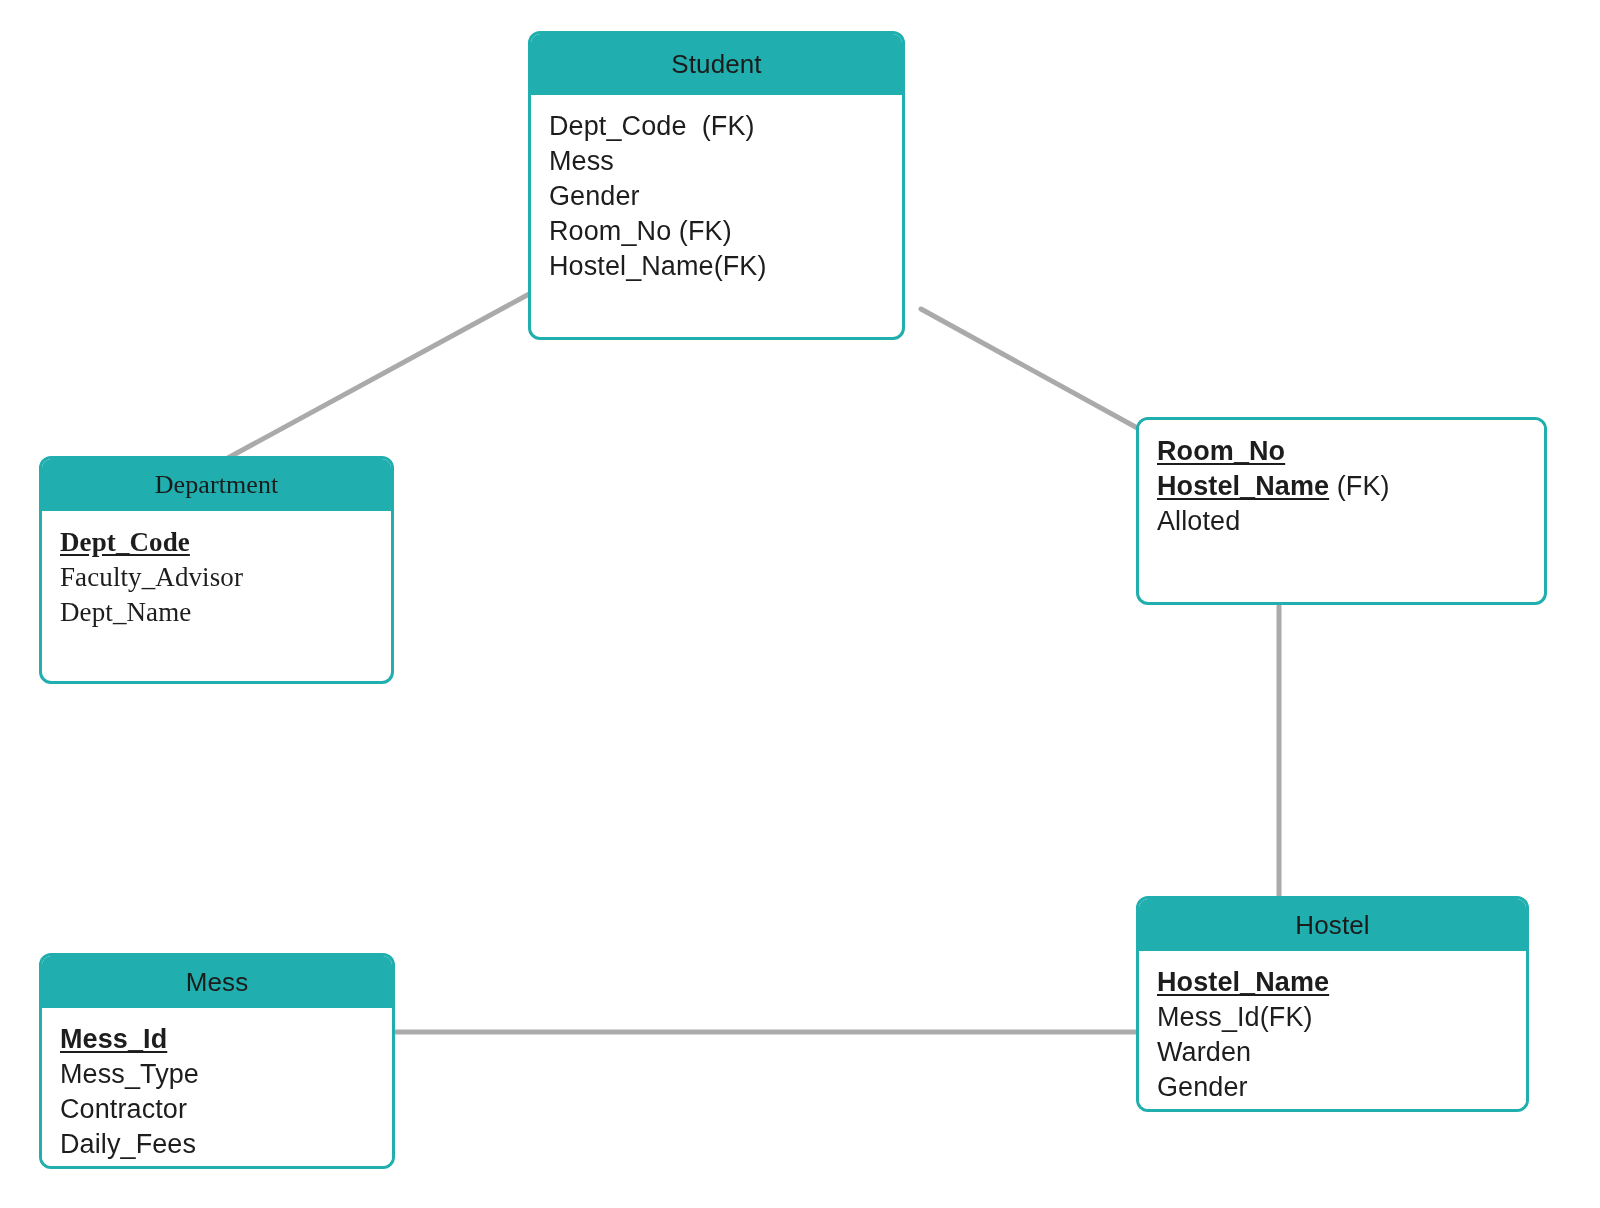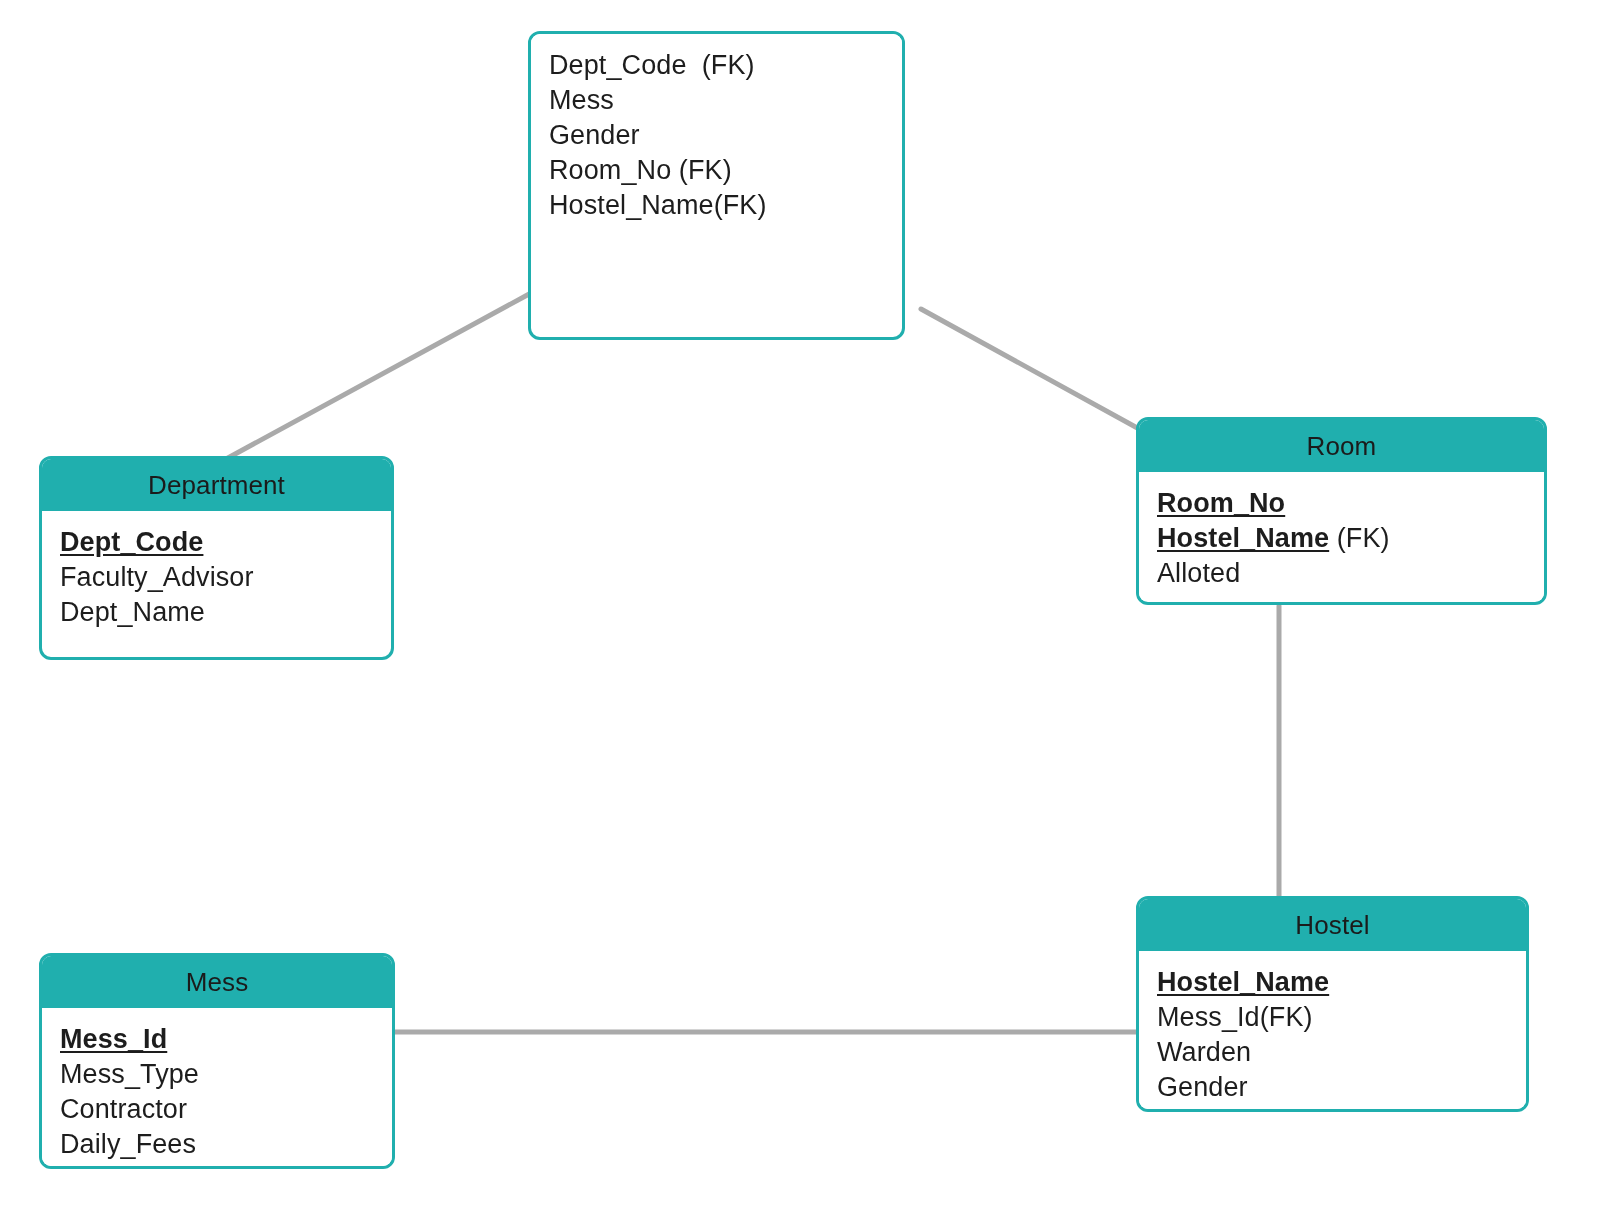--- a/index.html
+++ b/index.html
@@ -63,21 +63,21 @@
     text-underline-offset: 3px;
   }
   .attr .plain {
     font-weight: normal;
     text-decoration: none;
   }
 
   
   #entity-student    { left: 528px; top: 31px;  width: 377px; height: 309px; }
   #entity-student    .entity-header { height: 61px; padding-top: 17px; }
-  #entity-department { left: 39px;  top: 456px; width: 355px; height: 204px; }
+  #entity-department { left: 39px;  top: 456px; width: 355px; height: 228px; font-family: Liberation Serif, serif; }
   #entity-department .entity-header { height: 52px; padding-top: 13px; }
   #entity-room       { left: 1136px; top: 417px; width: 411px; height: 188px; }
   #entity-room       .entity-header { height: 52px; padding-top: 13px; }
   #entity-mess       { left: 39px;  top: 925px; width: 356px; height: 216px; margin-top: 28px; }
   #entity-mess       .entity-header { height: 52px; padding-top: 13px; }
   #entity-hostel     { left: 1136px; top: 896px; width: 393px; height: 216px; }
   #entity-hostel     .entity-header { height: 52px; padding-top: 13px; }
 </style>
 </head>
 <body>
@@ -85,40 +85,40 @@
 <div id="canvas">
 
   <svg id="connectors" viewBox="0 0 1600 1208" width="1600" height="1208" xmlns="http://www.w3.org/2000/svg">
     <line x1="531" y1="293" x2="226" y2="459" stroke="#aaaaaa" stroke-width="5" stroke-linecap="round"></line>
     <line x1="921" y1="309" x2="1161" y2="441" stroke="#aaaaaa" stroke-width="5" stroke-linecap="round"></line>
     <line x1="1279" y1="606" x2="1279" y2="929" stroke="#aaaaaa" stroke-width="5" stroke-linecap="round"></line>
     <line x1="395" y1="1032" x2="1140" y2="1032" stroke="#aaaaaa" stroke-width="5" stroke-linecap="round"></line>
   </svg>
 
   <div class="entity" id="entity-student">
+    <div class="entity-header">Student</div>
     <div class="entity-body">
       <div class="attr"><span class="plain">Dept_Code</span><span class="plain">  (FK)</span></div>
       <div class="attr"><span class="plain">Mess</span><span class="plain"></span></div>
       <div class="attr"><span class="plain">Gender</span><span class="plain"></span></div>
       <div class="attr"><span class="plain">Room_No</span><span class="plain"> (FK)</span></div>
       <div class="attr"><span class="plain">Hostel_Name</span><span class="plain">(FK)</span></div>
     </div>
   </div>
 
   <div class="entity" id="entity-department">
     <div class="entity-header">Department</div>
     <div class="entity-body">
       <div class="attr"><span class="key">Dept_Code</span><span class="plain"></span></div>
       <div class="attr"><span class="plain">Faculty_Advisor</span><span class="plain"></span></div>
       <div class="attr"><span class="plain">Dept_Name</span><span class="plain"></span></div>
     </div>
   </div>
 
   <div class="entity" id="entity-room">
-    <div class="entity-header">Room</div>
     <div class="entity-body">
       <div class="attr"><span class="key">Room_No</span><span class="plain"></span></div>
       <div class="attr"><span class="key">Hostel_Name</span><span class="plain"> (FK)</span></div>
       <div class="attr"><span class="plain">Alloted</span><span class="plain"></span></div>
     </div>
   </div>
 
   <div class="entity" id="entity-mess">
     <div class="entity-header">Mess</div>
     <div class="entity-body">

